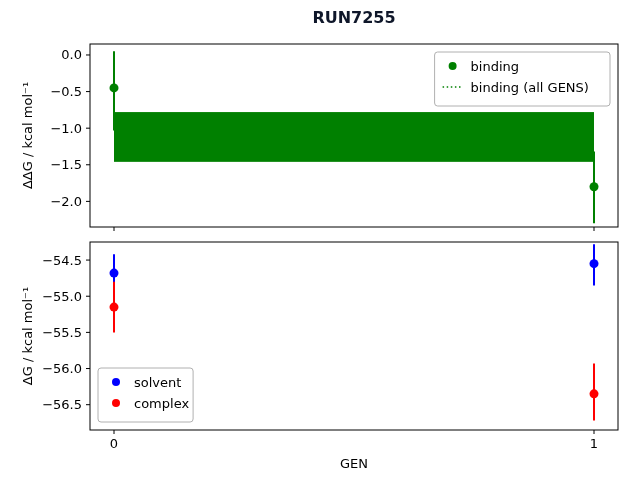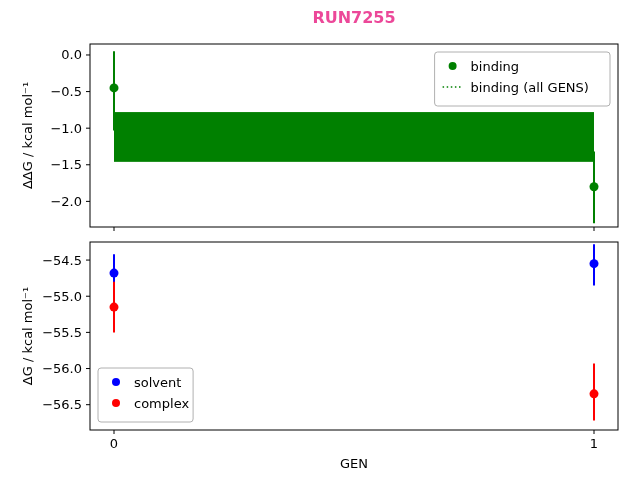--- a/index.html
+++ b/index.html
@@ -16,21 +16,21 @@
     overflow: hidden;
   }
   .chart-title {
     position: absolute;
     top: 8px;
     left: 90px;
     width: 528px;
     text-align: center;
     font-size: 16px;
     font-weight: bold;
-    color: #ec4899;
+    color: #0f172a;
   }
   svg { position: absolute; top: 0; left: 0; }
 </style>
 </head>
 <body>
 
 <div class="figure">
   <div class="chart-title">RUN7255</div>
   <svg id="plot" width="640" height="480" viewBox="0 0 640 480">
       <g>

